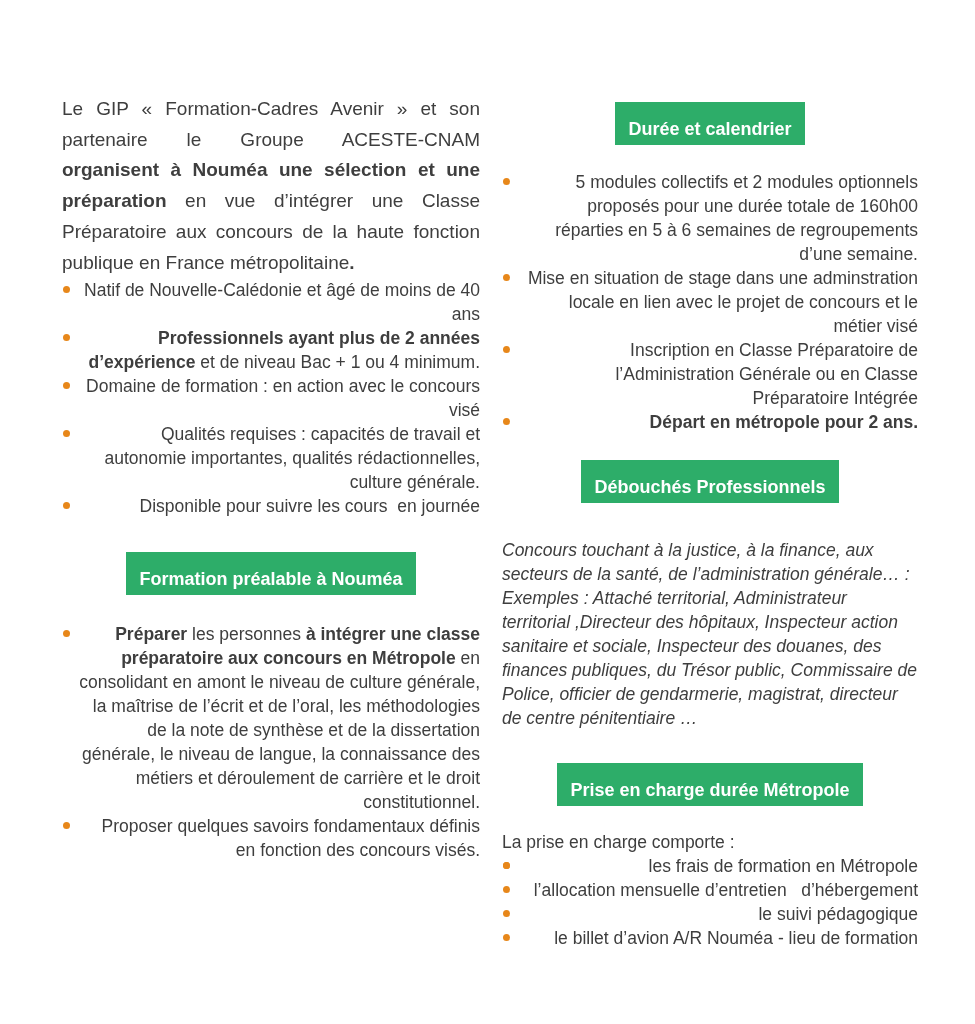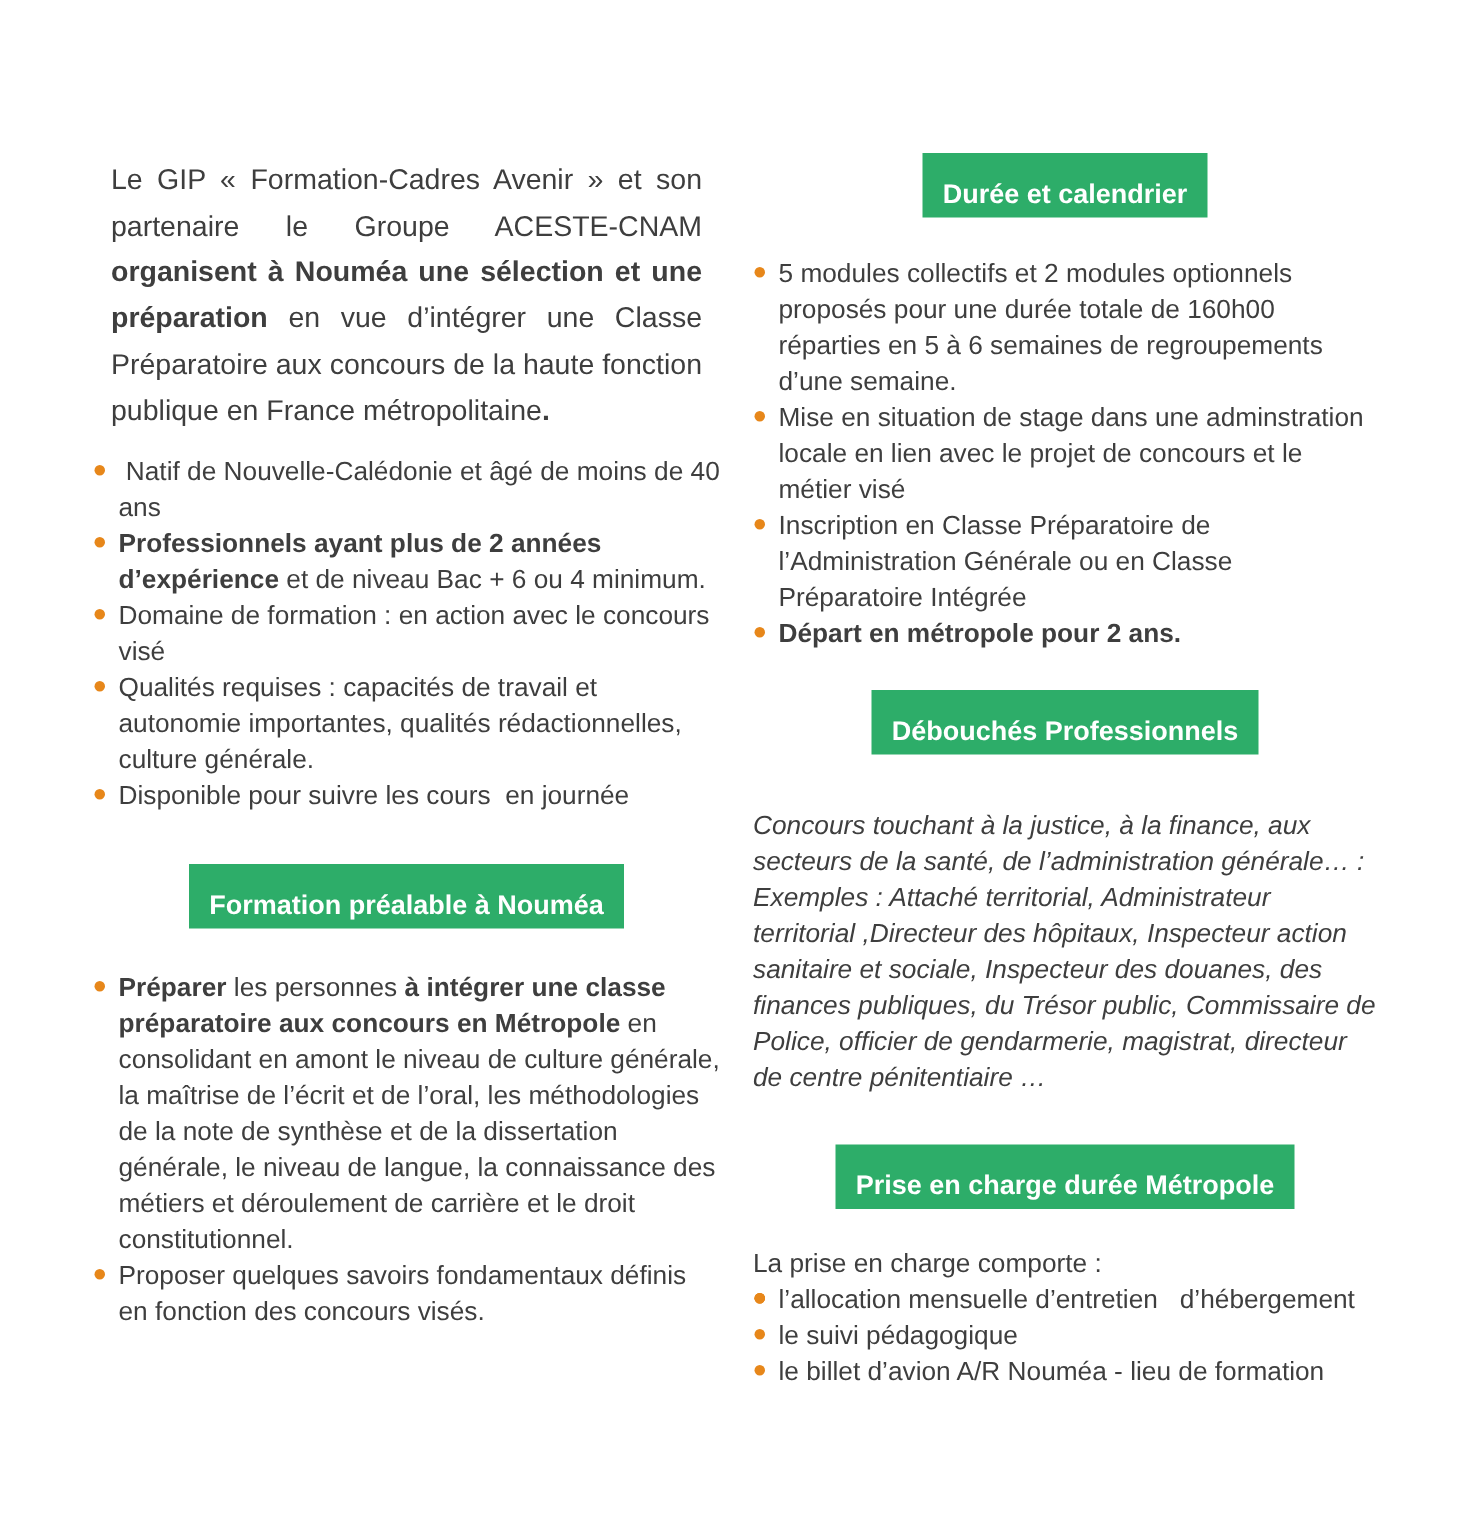--- a/index.html
+++ b/index.html
@@ -21,21 +21,21 @@
   .columns{
     display:flex;
     padding:94px 0 0 62px;
     gap:22px;
   }
   .col{flex:0 0 auto;}
   .col-left{width:418px;}
   .col-right{width:416px;}
 
   .intro{
-    margin:12px;
+    margin:0;
     font-size:19px;
     line-height:30.7px;
     text-align:justify;
     white-space:pre-wrap;
   }
 
   .badge-row{text-align:center;}
   .badge{
     display:inline-block;
     background:var(--green);
@@ -54,20 +54,21 @@
 
   ul.bullets{
     list-style:none;
     margin:0;padding:0;
     font-size:17.5px;
     line-height:24px;
   }
   ul.bullets li{
     position:relative;
     padding-left:17px;
+    text-align:right;
   }
   ul.bullets li .dot{
     position:absolute;
     left:1px;top:8px;
     width:7px;height:7px;
     border-radius:50%;
     background:var(--orange);
   }
   .btxt{white-space:pre-wrap;}
 
@@ -91,21 +92,21 @@
 
 <div class="page">
   <div class="columns">
 
     <div class="col col-left">
       <p class="intro"><span>Le GIP « Formation-Cadres Avenir » et son partenaire le Groupe ACESTE-CNAM </span><b>organisent à Nouméa une sélection et une préparation</b><span> en vue d’intégrer une Classe Préparatoire aux concours de la haute fonction publique en France métropolitaine</span><b>.</b></p>
 
       <div class="section s-public">
         <ul class="bullets">
             <li><span class="dot"></span><span class="btxt"><span> Natif de Nouvelle-Calédonie et âgé de moins de 40 ans</span></span></li>
-            <li><span class="dot"></span><span class="btxt"><b>Professionnels ayant plus de 2 années d’expérience</b><span> et de niveau Bac + 6 ou 4 minimum.</span></span></li>
+            <li><span class="dot"></span><span class="btxt"><b>Professionnels ayant plus de 2 années d’expérience</b><span> et de niveau Bac + 1 ou 4 minimum.</span></span></li>
             <li><span class="dot"></span><span class="btxt"><span>Domaine de formation : en action avec le concours visé</span></span></li>
             <li><span class="dot"></span><span class="btxt"><span>Qualités requises : capacités de travail et autonomie importantes, qualités rédactionnelles, culture générale.</span></span></li>
             <li><span class="dot"></span><span class="btxt"><span>Disponible pour suivre les cours  en journée</span></span></li>
           </ul>
       </div>
 
       <div class="section s-formation">
         <div class="badge-row">
           <span class="badge">Formation préalable à Nouméa</span>
         </div>
@@ -137,21 +138,21 @@
         <p class="para"><span>Concours touchant à la justice, à la finance, aux secteurs de la santé, de l’administration générale… : Exemples : Attaché territorial, Administrateur territorial ,Directeur des hôpitaux, Inspecteur action sanitaire et sociale, Inspecteur des douanes, des finances publiques, du Trésor public, Commissaire de Police, officier de gendarmerie, magistrat, directeur de centre pénitentiaire …</span></p>
       </div>
 
       <div class="section s-prise">
         <div class="badge-row">
           <span class="badge">Prise en charge durée Métropole</span>
         </div>
         <p class="lead">La prise en charge comporte :</p>
         <ul class="bullets">
             <li><span class="dot"></span></li>
-            <li><span class="dot"></span></li>
+            <li><span class="dot"></span><span class="btxt"><span>les frais de formation en Métropole</span></span></li>
             <li><span class="dot"></span><span class="btxt"><span>l’allocation mensuelle d’entretien   d’hébergement</span></span></li>
             <li><span class="dot"></span><span class="btxt"><span>le suivi pédagogique</span></span></li>
             <li><span class="dot"></span><span class="btxt"><span>le billet d’avion A/R Nouméa - lieu de formation</span></span></li>
           </ul>
       </div>
 
     </div>
   </div>
 </div>
 

